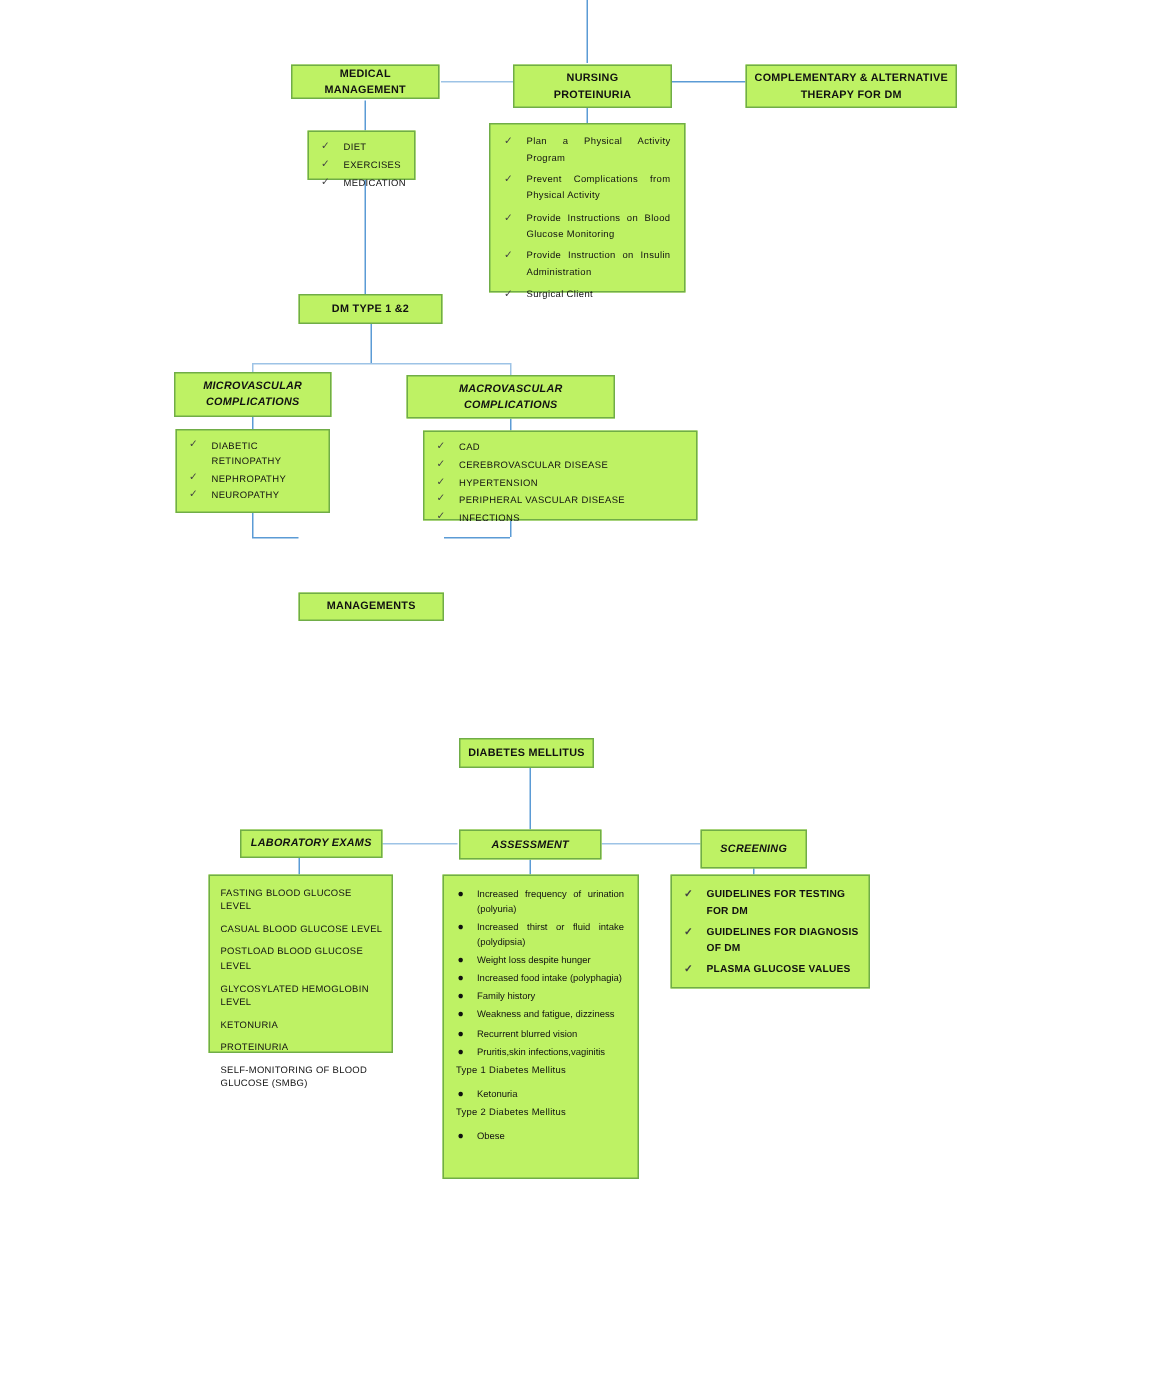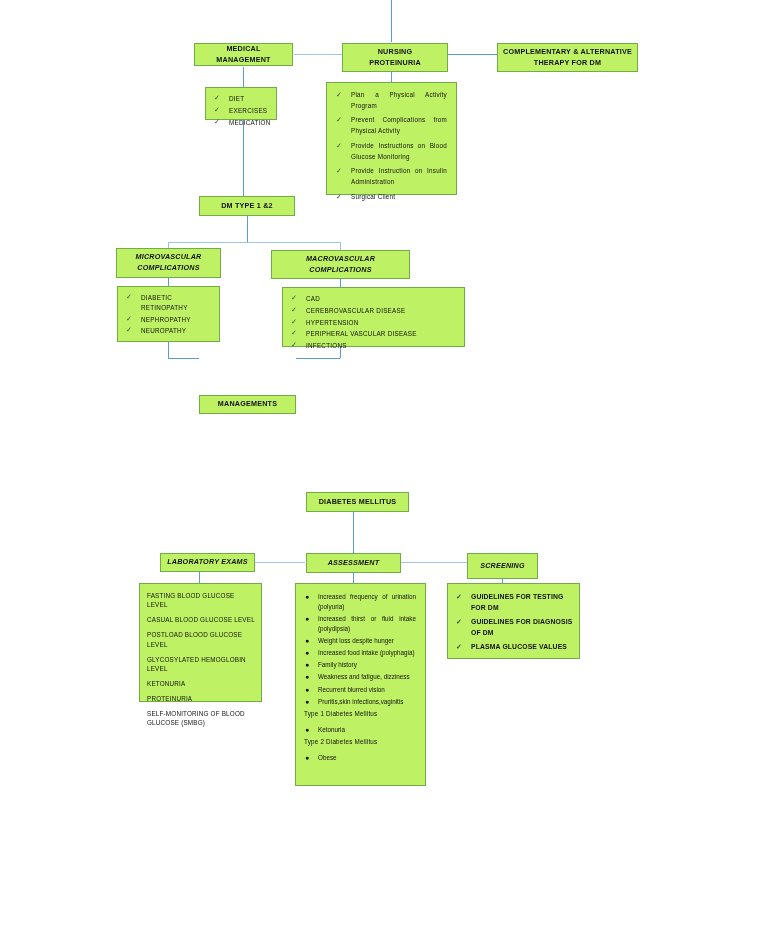--- a/index.html
+++ b/index.html
@@ -212,21 +212,21 @@
     <span>MANAGEMENTS</span>
   </div>
 
   <div class="line v" style="left:353px; top:512px; height:41px;"></div>
   <div class="line h pale" style="left:253px; top:562px; width:52px;"></div>
   <div class="line h pale" style="left:401px; top:562px; width:66px;"></div>
   <div class="line v" style="left:199px; top:572px; height:11px;"></div>
   <div class="line v" style="left:353px; top:573px; height:10px;"></div>
   <div class="line v" style="left:502px; top:572px; height:11px;"></div>
 
-  <div class="box title" style="left:306px; top:492px; width:103px; height:20px;">
+  <div class="box title" style="left:306px; top:492px; width:90px; height:20px;">
     <span>DIABETES MELLITUS</span>
   </div>
 
   <div class="box title italic" style="left:160px; top:553px; width:95px; height:19px;">
     <span>LABORATORY EXAMS</span>
   </div>
 
   <div class="box title italic" style="left:306px; top:553px; width:95px; height:20px;">
     <span>ASSESSMENT</span>
   </div>

